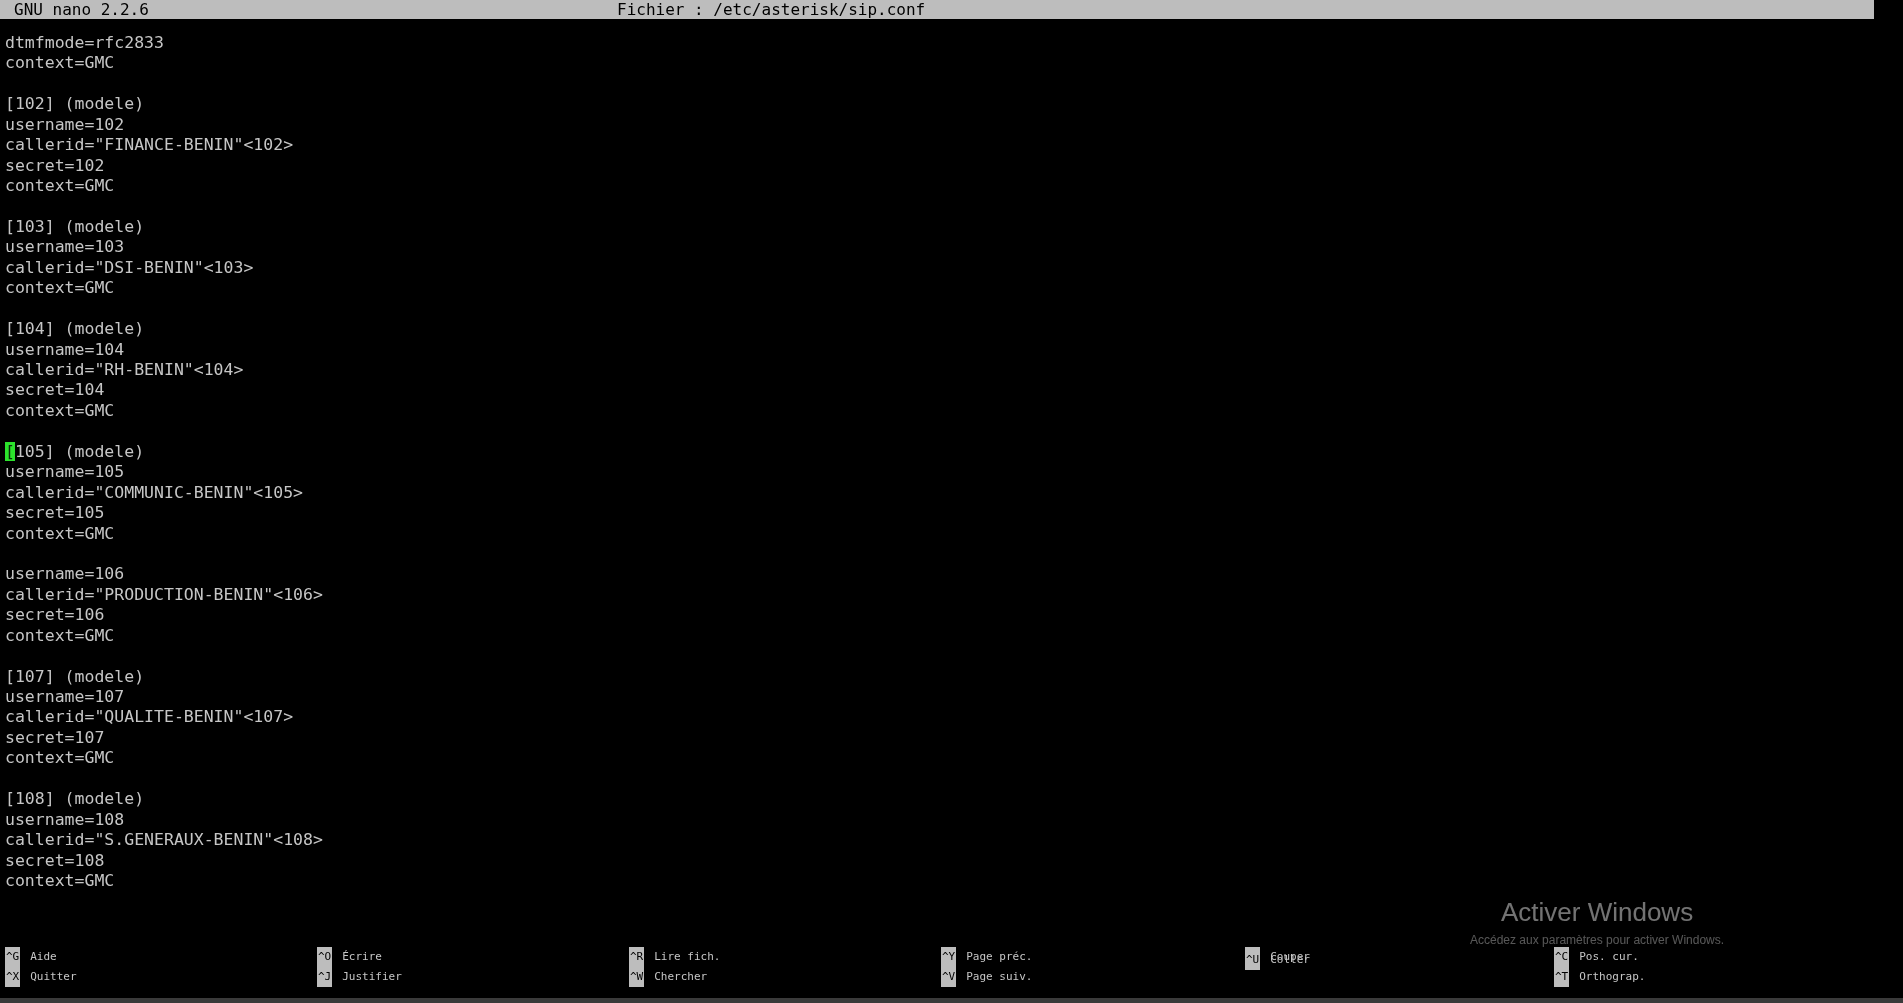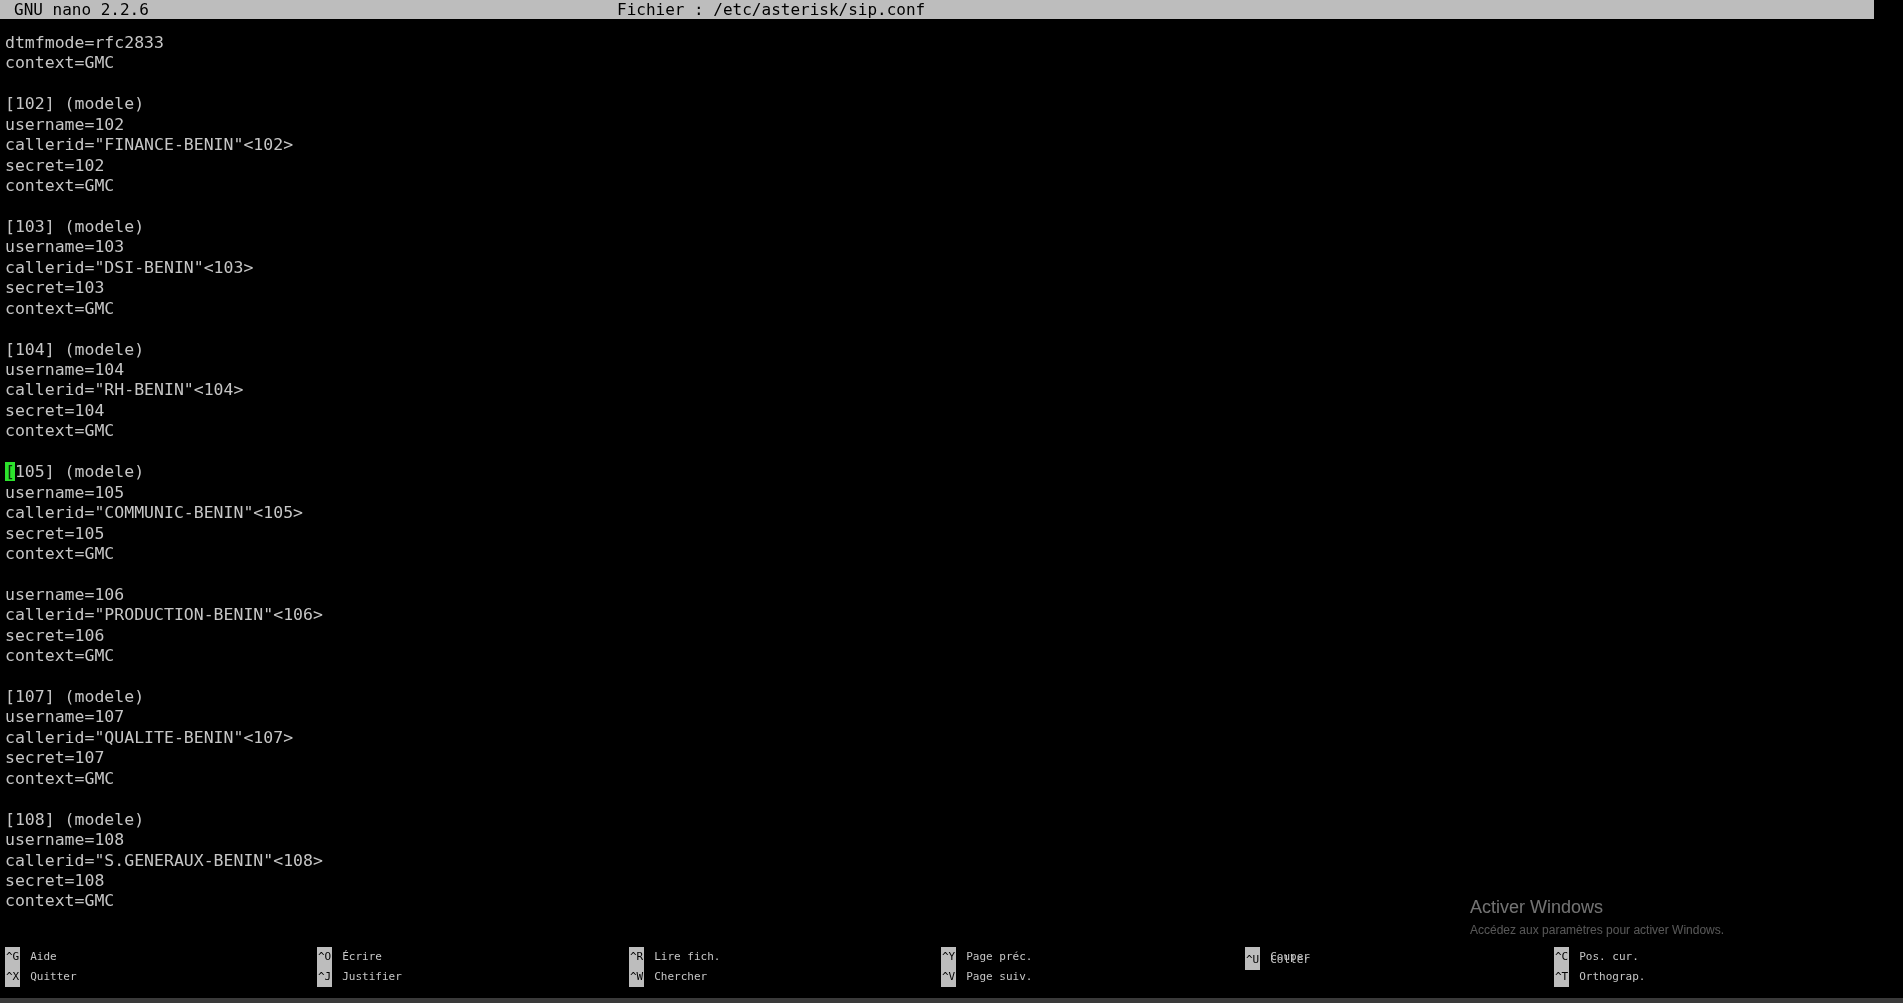--- a/index.html
+++ b/index.html
@@ -57,22 +57,23 @@
     padding:0 1px;
   }
   .shortcut .slabel{margin-left:10px;}
   
   .watermark{
     position:absolute;left:1470px;top:897px;
     font-family:"Liberation Sans","DejaVu Sans",sans-serif;
     pointer-events:none;
   }
   .watermark .wm-title{
-    font-size:18px;font-weight:400;
+    font-size:26px;font-weight:400;
     color:rgba(255,255,255,0.45);
+    text-align:center;
   }
   .watermark .wm-subtitle{
     margin-top:5px;
     font-size:12px;
     color:rgba(255,255,255,0.34);
   }
   
   .bottom-strip{
     position:absolute;left:0;bottom:0;
     width:100%;height:5px;
@@ -93,21 +94,20 @@
     <div class="line"> </div>
     <div class="line">[102] (modele)</div>
     <div class="line">username=102</div>
     <div class="line">callerid="FINANCE-BENIN"&lt;102&gt;</div>
     <div class="line">secret=102</div>
     <div class="line">context=GMC</div>
     <div class="line"> </div>
     <div class="line">[103] (modele)</div>
     <div class="line">username=103</div>
     <div class="line">callerid="DSI-BENIN"&lt;103&gt;</div>
-    <div class="line">secret=103</div>
     <div class="line">context=GMC</div>
     <div class="line"> </div>
     <div class="line">[104] (modele)</div>
     <div class="line">username=104</div>
     <div class="line">callerid="RH-BENIN"&lt;104&gt;</div>
     <div class="line">secret=104</div>
     <div class="line">context=GMC</div>
     <div class="line"> </div>
     <div class="line"><span></span><span class="cursor">[</span><span>105] (modele)</span></div>
     <div class="line">username=105</div>

